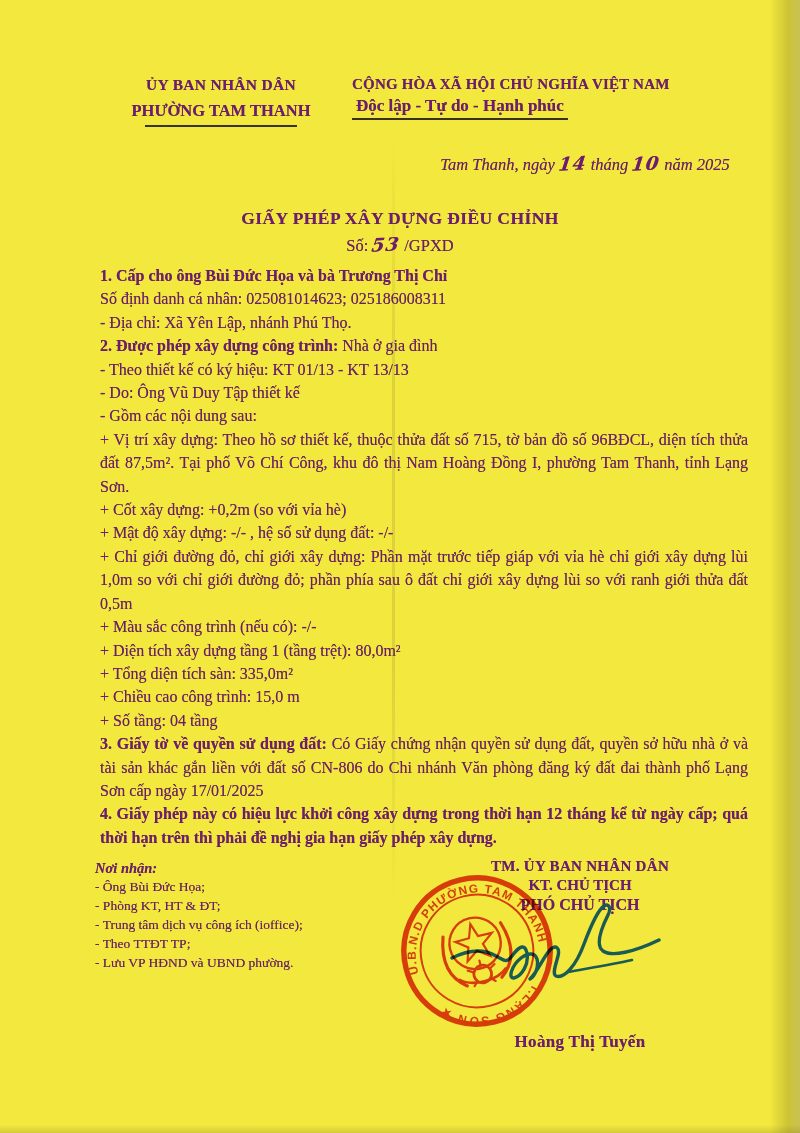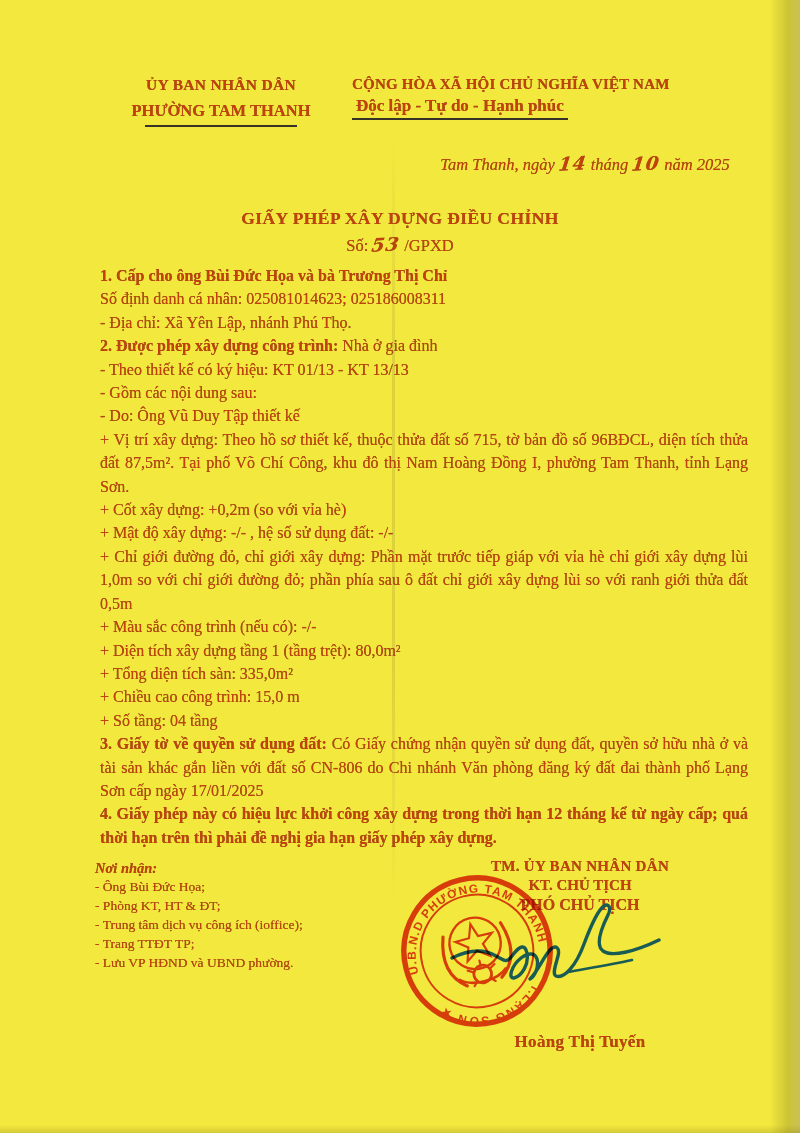--- a/index.html
+++ b/index.html
@@ -1,20 +1,20 @@
 <!DOCTYPE html>
 <html><head>
 <meta charset="utf-8">
 <style>
   html,body{margin:0;padding:0;background:#e9e9e9;}
   .page{
     position:relative;width:800px;height:1133px;overflow:hidden;
     background:#f2e83e;
     font-family:"Liberation Serif", serif;
-    color:#c2410c;
+    color:#701a75;
   }
   
   .edge-right{position:absolute;right:0;top:0;width:30px;height:100%;
     background:linear-gradient(to right, rgba(110,100,30,0), rgba(110,100,30,.28) 60%, rgba(150,145,110,.45));}
   .edge-bottom{position:absolute;left:0;bottom:0;width:100%;height:8px;
     background:linear-gradient(to bottom, rgba(110,100,30,0), rgba(110,100,30,.22));}
   .crease{position:absolute;left:392px;top:140px;width:3px;height:760px;
     background:linear-gradient(to bottom, rgba(120,110,50,0), rgba(120,110,50,.18) 30%, rgba(120,110,50,.18) 70%, rgba(120,110,50,0));}
   .txt{ text-shadow:0 0 .6px rgba(30,25,15,.55); }
 
@@ -86,41 +86,41 @@
       <span>/GPXD</span>
     </div>
   </div>
 
   <div class="body txt">
     <p><span class="b">1. Cấp cho ông Bùi Đức Họa và bà Trương Thị Chỉ</span><span></span></p>
     <p><span class="b"></span><span>Số định danh cá nhân: 025081014623; 025186008311</span></p>
     <p><span class="b"></span><span>- Địa chỉ: Xã Yên Lập, nhánh Phú Thọ.</span></p>
     <p><span class="b">2. Được phép xây dựng công trình:</span><span> Nhà ở gia đình</span></p>
     <p><span class="b"></span><span>- Theo thiết kế có ký hiệu: KT 01/13 - KT 13/13</span></p>
+    <p><span class="b"></span><span>- Do: Ông Vũ Duy Tập thiết kế</span></p>
     <p><span class="b"></span><span>- Gồm các nội dung sau:</span></p>
-    <p><span class="b"></span><span>- Do: Ông Vũ Duy Tập thiết kế</span></p>
     <p><span class="b"></span><span>+ Vị trí xây dựng: Theo hồ sơ thiết kế, thuộc thửa đất số 715, tờ bản đồ số 96BĐCL, diện tích thửa đất 87,5m². Tại phố Võ Chí Công, khu đô thị Nam Hoàng Đồng I, phường Tam Thanh, tỉnh Lạng Sơn.</span></p>
     <p><span class="b"></span><span>+ Cốt xây dựng: +0,2m (so với vỉa hè)</span></p>
     <p><span class="b"></span><span>+ Mật độ xây dựng: -/-  , hệ số sử dụng đất: -/-</span></p>
     <p><span class="b"></span><span>+ Chỉ giới đường đỏ, chỉ giới xây dựng: Phần mặt trước tiếp giáp với vỉa hè chỉ giới xây dựng lùi 1,0m so với chỉ giới đường đỏ; phần phía sau ô đất chỉ giới xây dựng lùi so với ranh giới thửa đất 0,5m</span></p>
     <p><span class="b"></span><span>+ Màu sắc công trình (nếu có): -/-</span></p>
     <p><span class="b"></span><span>+ Diện tích xây dựng tầng 1 (tầng trệt): 80,0m²</span></p>
     <p><span class="b"></span><span>+ Tổng diện tích sàn: 335,0m²</span></p>
     <p><span class="b"></span><span>+ Chiều cao công trình: 15,0 m</span></p>
     <p><span class="b"></span><span>+ Số tầng: 04 tầng</span></p>
     <p><span class="b">3. Giấy tờ về quyền sử dụng đất:</span><span> Có Giấy chứng nhận quyền sử dụng đất, quyền sở hữu nhà ở và tài sản khác gắn liền với đất số CN-806 do Chi nhánh Văn phòng đăng ký đất đai thành phố Lạng Sơn cấp ngày 17/01/2025</span></p>
     <p><span class="b">4. Giấy phép này có hiệu lực khởi công xây dựng trong thời hạn 12 tháng kể từ ngày cấp; quá thời hạn trên thì phải đề nghị gia hạn giấy phép xây dựng.</span><span></span></p>
   </div>
 
   <div class="footer-left txt">
     <div class="label">Nơi nhận:</div>
     <div class="item">- Ông Bùi Đức Họa;</div>
     <div class="item">- Phòng KT, HT &amp; ĐT;</div>
     <div class="item">- Trung tâm dịch vụ công ích (ioffice);</div>
-    <div class="item">- Trang TTĐT TP;</div>
+    <div class="item">- Theo TTĐT TP;</div>
     <div class="item">- Lưu VP HĐND và UBND phường.</div>
   </div>
 
   <div class="sig-block txt">
     <div class="s1">TM. ỦY BAN NHÂN DÂN</div>
     <div class="s2">KT. CHỦ TỊCH</div>
     <div class="s3">PHÓ CHỦ TỊCH</div>
     <div class="signer">Hoàng Thị Tuyến</div>
   </div>
 

